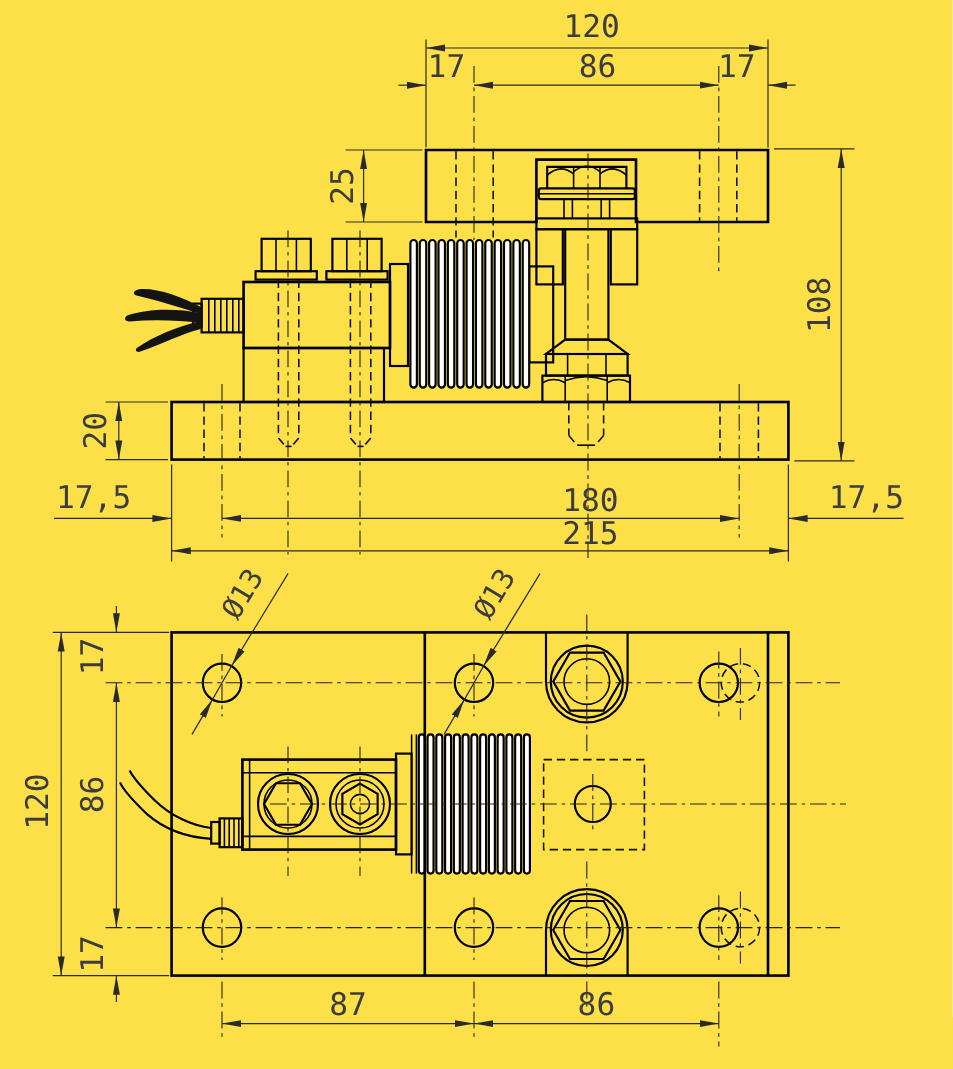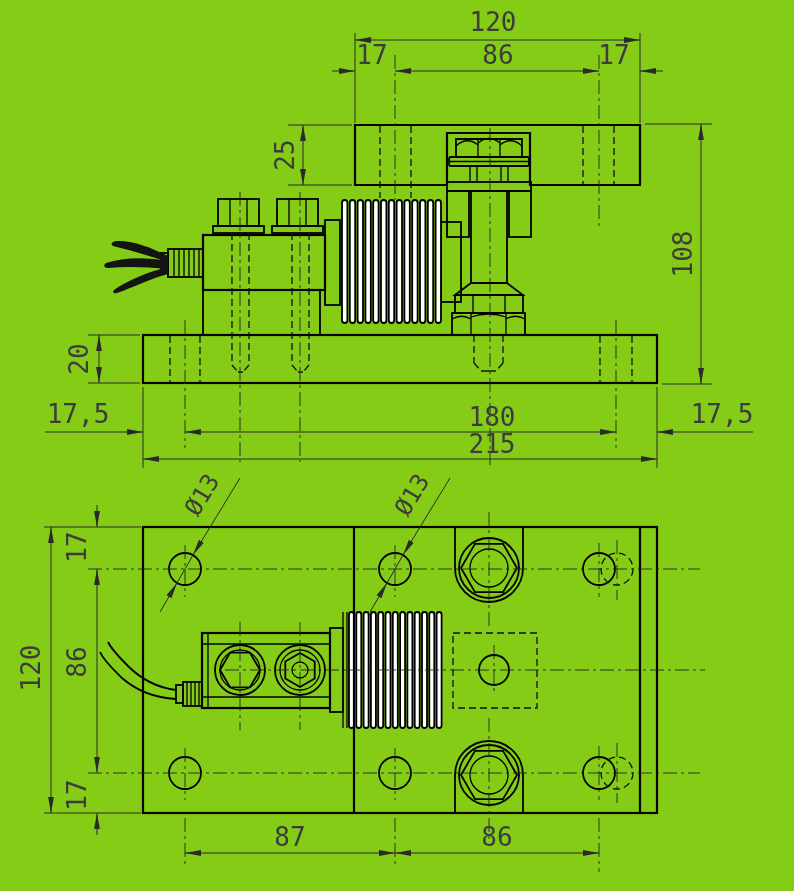--- a/index.html
+++ b/index.html
@@ -1,16 +1,16 @@
 <!DOCTYPE html>
 <html><head>
 <meta charset="utf-8">
 <style>
   html,body{margin:0;padding:0;background:#ffffff;}
-  .stage{width:794px;height:891px;position:relative;background:#84cc16;overflow:hidden;}
+  .stage{width:794px;height:891px;position:relative;background:#fde047;overflow:hidden;}
   svg{display:block;}
   
   .edge   {stroke:#000;stroke-width:2.2;fill:none;}
   .part   {stroke:#000;stroke-width:1.8;fill:none;}
   .partw  {stroke:#000;stroke-width:1.8;fill:#fff;}
   .thin   {stroke:#000;stroke-width:1.3;fill:none;}
   .hid    {stroke:#111;stroke-width:1.3;fill:none;stroke-dasharray:7 4;}
   .cl     {stroke:#222;stroke-width:0.9;fill:none;stroke-dasharray:14 4 3 4;}
   .dim    {stroke:#2a2a2a;stroke-width:1;fill:none;}
   .dimtxt {font-family:"DejaVu Sans Mono","Liberation Mono",monospace;

